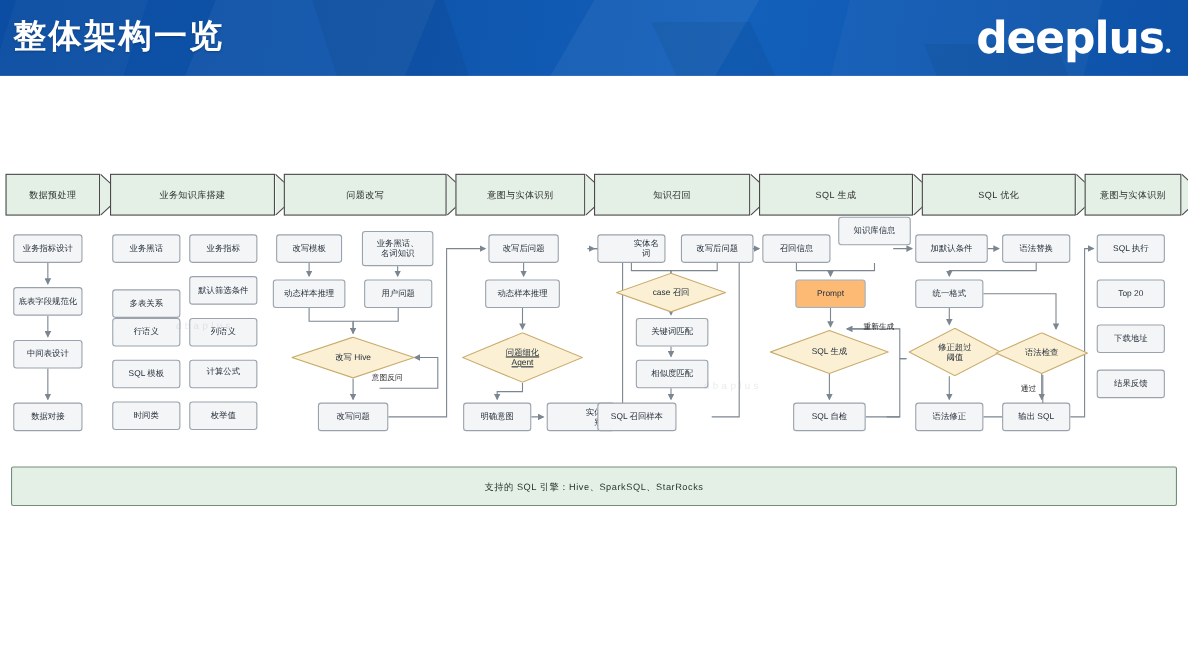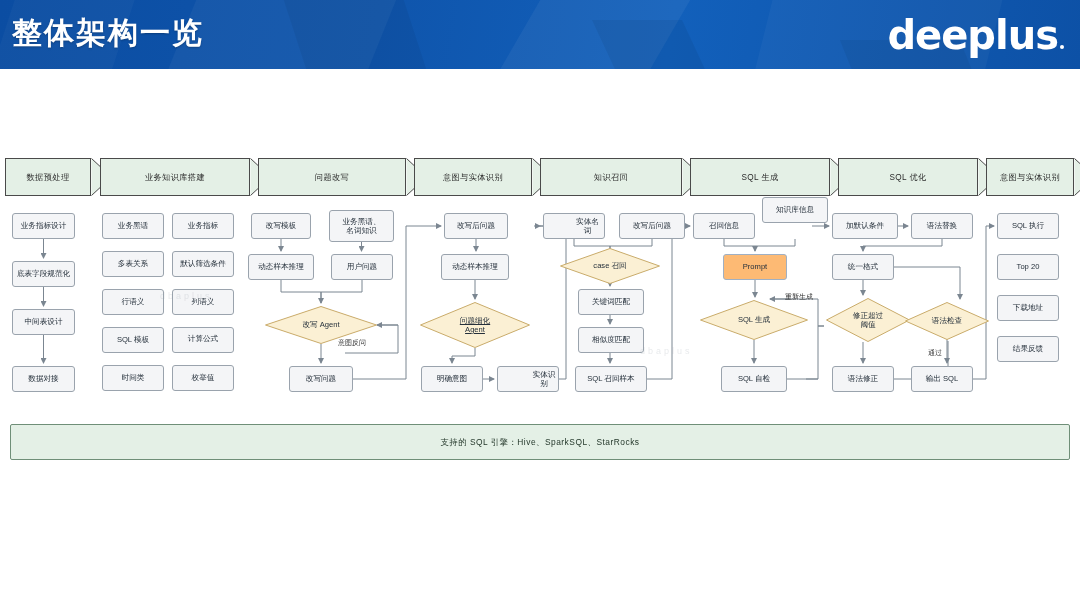--- a/index.html
+++ b/index.html
@@ -301,21 +301,21 @@
         </div>
         <div class="node" style="left: 12px; top: 170px; width: 63px; height: 26px;">
           <span style="white-space: pre-line;">数据对接</span>
         </div>
         <div class="node" style="left: 102px; top: 17px; width: 62px; height: 26px;">
           <span style="white-space: pre-line;">业务黑话</span>
         </div>
         <div class="node" style="left: 172px; top: 17px; width: 62px; height: 26px;">
           <span style="white-space: pre-line;">业务指标</span>
         </div>
-        <div class="node" style="left: 102px; top: 55px; width: 62px; height: 26px; text-align: center;">
+        <div class="node" style="left: 102px; top: 67px; width: 62px; height: 26px; text-align: center;">
           <span style="white-space: pre-line;">多表关系</span>
         </div>
         <div class="node" style="left: 172px; top: 55px; width: 62px; height: 26px;">
           <span style="white-space: pre-line;">默认筛选条件</span>
         </div>
         <div class="node" style="left: 102px; top: 93px; width: 62px; height: 26px;">
           <span style="white-space: pre-line;">行语义</span>
         </div>
         <div class="node" style="left: 172px; top: 93px; width: 62px; height: 26px;">
           <span style="white-space: pre-line;">列语义</span>
@@ -365,21 +365,21 @@
         </div>
         <div class="node" style="left: 619px; top: 17px; width: 66px; height: 26px;">
           <span style="white-space: pre-line;">改写后问题</span>
         </div>
         <div class="node" style="left: 578px; top: 93px; width: 66px; height: 26px;">
           <span style="white-space: pre-line;">关键词匹配</span>
         </div>
         <div class="node" style="left: 578px; top: 131px; width: 66px; height: 26px;">
           <span style="white-space: pre-line;">相似度匹配</span>
         </div>
-        <div class="node" style="left: 575px; top: 170px; width: 72px; height: 26px;">
+        <div class="node" style="left: 543px; top: 170px; width: 72px; height: 26px;">
           <span style="white-space: pre-line;">SQL 召回样本</span>
         </div>
         <div class="node" style="left: 693px; top: 17px; width: 62px; height: 26px;">
           <span style="white-space: pre-line;">召回信息</span>
         </div>
         <div class="node" style="left: 762px; top: 1px; width: 66px; height: 26px;">
           <span style="white-space: pre-line;">知识库信息</span>
         </div>
         <div class="node blue" style="left: 723px; top: 58px; width: 64px; height: 26px;">
           <span style="white-space: pre-line;">Prompt</span>
@@ -413,21 +413,21 @@
         </div>
         <div class="node" style="left: 997px; top: 140px; width: 62px; height: 26px;">
           <span style="white-space: pre-line;">结果反馈</span>
         </div>
       </div>
     <div id="diamonds-layer">
         <div class="diamond" style="left: 265px; top: 110px; width: 112px; height: 38px;">
           <svg class="dshape" viewBox="0 0 112 38" width="112" height="38">
             <path d="M56,0.5 L111.5,19 L56,37.5 L0.5,19 Z" fill="#fbf0d4" stroke="#c9ab6a" stroke-width="1"></path>
           </svg>
-          <span class="dlabel" style="white-space: pre-line;">改写 Agent</span>
+          <span class="dlabel" style="white-space: pre-line;">改写 Hive</span>
         </div>
         <div class="diamond" style="left: 420px; top: 106px; width: 110px; height: 46px; text-decoration: underline;">
           <svg class="dshape" viewBox="0 0 110 46" width="110" height="46">
             <path d="M55,0.5 L109.5,23 L55,45.5 L0.5,23 Z" fill="#fbf0d4" stroke="#c9ab6a" stroke-width="1"></path>
           </svg>
           <span class="dlabel" style="white-space: pre-line;">问题细化
 Agent</span>
         </div>
         <div class="diamond" style="left: 560px; top: 52px; width: 100px; height: 36px;">
           <svg class="dshape" viewBox="0 0 100 36" width="100" height="36">

